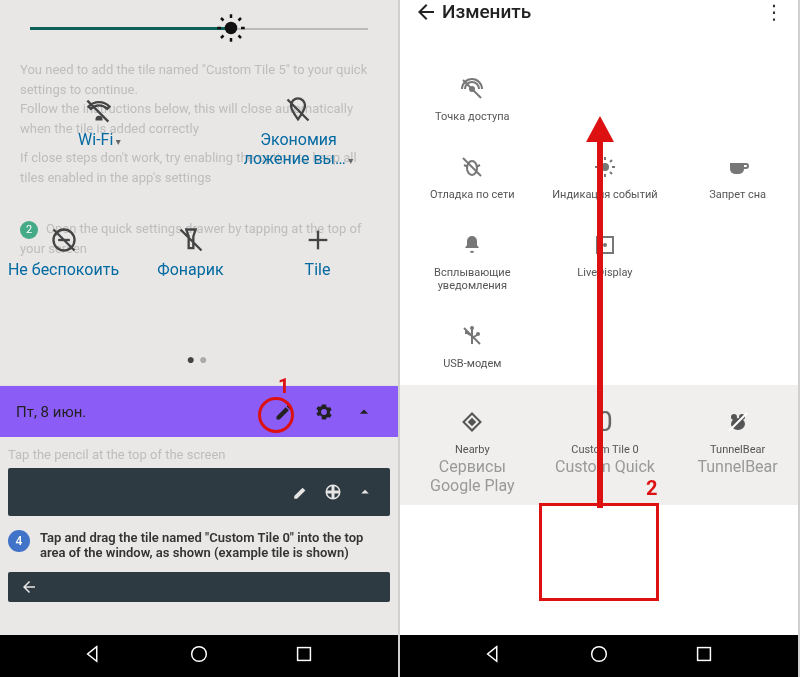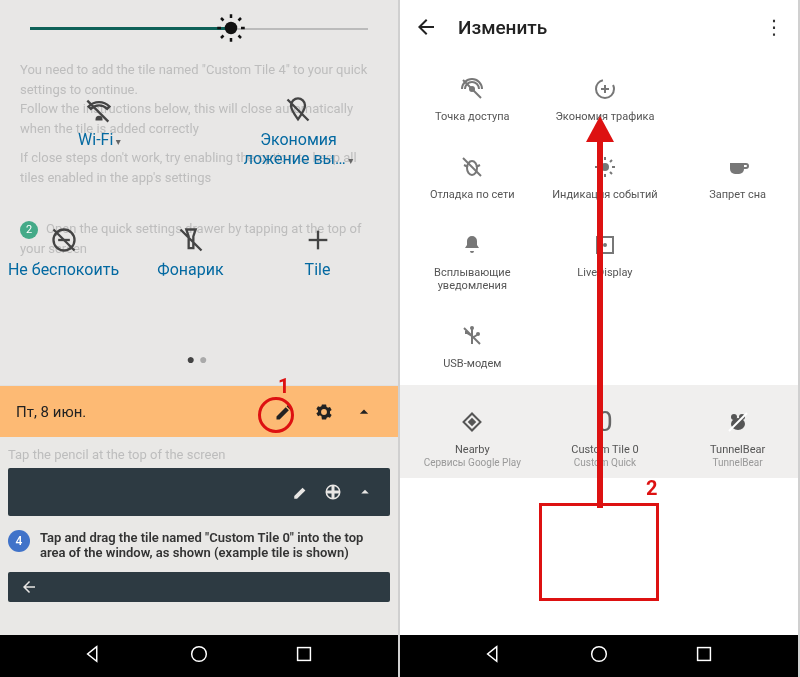--- a/index.html
+++ b/index.html
@@ -106,21 +106,21 @@
     bottom: 18px;
     left: 0; right: 0;
     text-align: center;
     color: #444;
     letter-spacing: 4px;
     font-size: 14px;
   }
   .pager-dots .d2 { color:#aaa; }
 
   .date-row {
-    background: #fdba74;
+    background: #8b5cf6;
     height: 52px;
     display: flex;
     align-items: center;
     padding: 0 16px;
     font-size: 15px;
     color: #222;
     border-top: 1px solid #e0e0e0;
     position: relative;
   }
   .date-row .spacer { flex: 1; }
@@ -173,23 +173,23 @@
     margin-top:12px;
     height: 30px; background:#2d3a42;border-radius:2px;
     display:flex;align-items:center;padding:0 12px;
   }
   .left-bottom .imgbar2 svg { width:18px; height:18px; fill:#e8e6e4; }
 
   
   .r-header {
     height: 54px;
     display: flex;
-    align-items: center;
+    align-items: flex-start;
     padding: 0 14px;
-    gap: 20px;
+    gap: 4px;
   }
   .r-header .back { width:24px;height:24px; }
   .r-header .title { font-size: 19px; color:#222; font-weight:500; flex:1; }
   .r-header .more { font-size:20px; color:#333; }
   .r-grid {
     padding: 6px 0 0 0;
   }
   .r-row { display:flex; }
   .r-cell {
     width: 33.33%;
@@ -197,21 +197,21 @@
     padding: 8px 4px 14px 16px;
     font-size: 11px;
     color:#555;
   }
   .r-cell.last-row { background:#f0efee; padding-top:16px; padding-bottom:10px; }
   .r-cell .ic {
     height: 42px; display:flex;align-items:center;justify-content:center;
   }
   .r-cell svg { width:24px; height:24px; fill:#777; }
   .r-cell .lbl { font-size:11px; color:#555; line-height:1.25; }
-  .r-cell .sub { font-size:10px; color:#999; }
+  .r-cell .sub { font-size:16px; color:#999; }
   .r-cell .zero { font-size:28px; color:#666; font-weight:400; }
 
   .callout2 {
     position: absolute;
     top: 503px; left: 139px;
     width: 120px; height: 98px;
     border: 3px solid #d11;
     pointer-events: none;
   }
   .callout2-num {
@@ -260,21 +260,21 @@
               <line x1="4" y1="4" x2="6" y2="6"></line>
               <line x1="18" y1="18" x2="20" y2="20"></line>
               <line x1="4" y1="20" x2="6" y2="18"></line>
               <line x1="18" y1="6" x2="20" y2="4"></line>
             </g>
           </svg>
       </div>
     </div>
 
     <div class="bg-text">
-      <div>You need to add the tile named "Custom Tile 4" to your quick settings to continue.</div>
+      <div>You need to add the tile named "Custom Tile 5" to your quick settings to continue.</div>
       <div>Follow the instructions below, this will close automatically when the tile is added correctly</div>
       <div style="height:10px"></div>
       <div>If close steps don't work, try enabling the option to keep all tiles enabled in the app's settings</div>
       <div style="height:14px"></div>
       <div style="height:18px"></div>
       <div><span class="st">2</span><span>Open the quick settings drawer by tapping at the top of your screen</span></div>
     </div>
 
     <div class="qs-grid">
       <div class="qs-tile">
@@ -405,30 +405,20 @@
       <div class="r-cell">
         <div class="ic">
             <svg viewBox="0 0 24 24">
               <circle cx="12" cy="12" r="3"></circle>
               <path d="M5 12a7 7 0 0 1 14 0M2 12a10 10 0 0 1 20 0" fill="none" stroke="#777" stroke-width="2"></path>
               <line x1="3" y1="3" x2="21" y2="21" stroke="#777" stroke-width="2"></line>
             </svg>
           </div>
         <div class="lbl">Точка доступа</div>
       </div>
-      <div class="r-cell">
-        <div class="ic">
-            <svg viewBox="0 0 24 24">
-              <circle cx="12" cy="12" r="9" fill="none" stroke="#777" stroke-width="2" stroke-dasharray="40 12"></circle>
-              <line x1="12" y1="8" x2="12" y2="16" stroke="#777" stroke-width="2"></line>
-              <line x1="8" y1="12" x2="16" y2="12" stroke="#777" stroke-width="2"></line>
-            </svg>
-          </div>
-        <div class="lbl">Экономия трафика</div>
-      </div>
     </div>
     <div class="r-row">
       <div class="r-cell">
         <div class="ic">
             <svg viewBox="0 0 24 24">
               <ellipse cx="12" cy="13" rx="5" ry="7" fill="none" stroke="#777" stroke-width="2"></ellipse>
               <line x1="4" y1="10" x2="8" y2="12" stroke="#777" stroke-width="2"></line>
               <line x1="20" y1="10" x2="16" y2="12" stroke="#777" stroke-width="2"></line>
               <line x1="3" y1="3" x2="21" y2="21" stroke="#777" stroke-width="2"></line>
             </svg>

